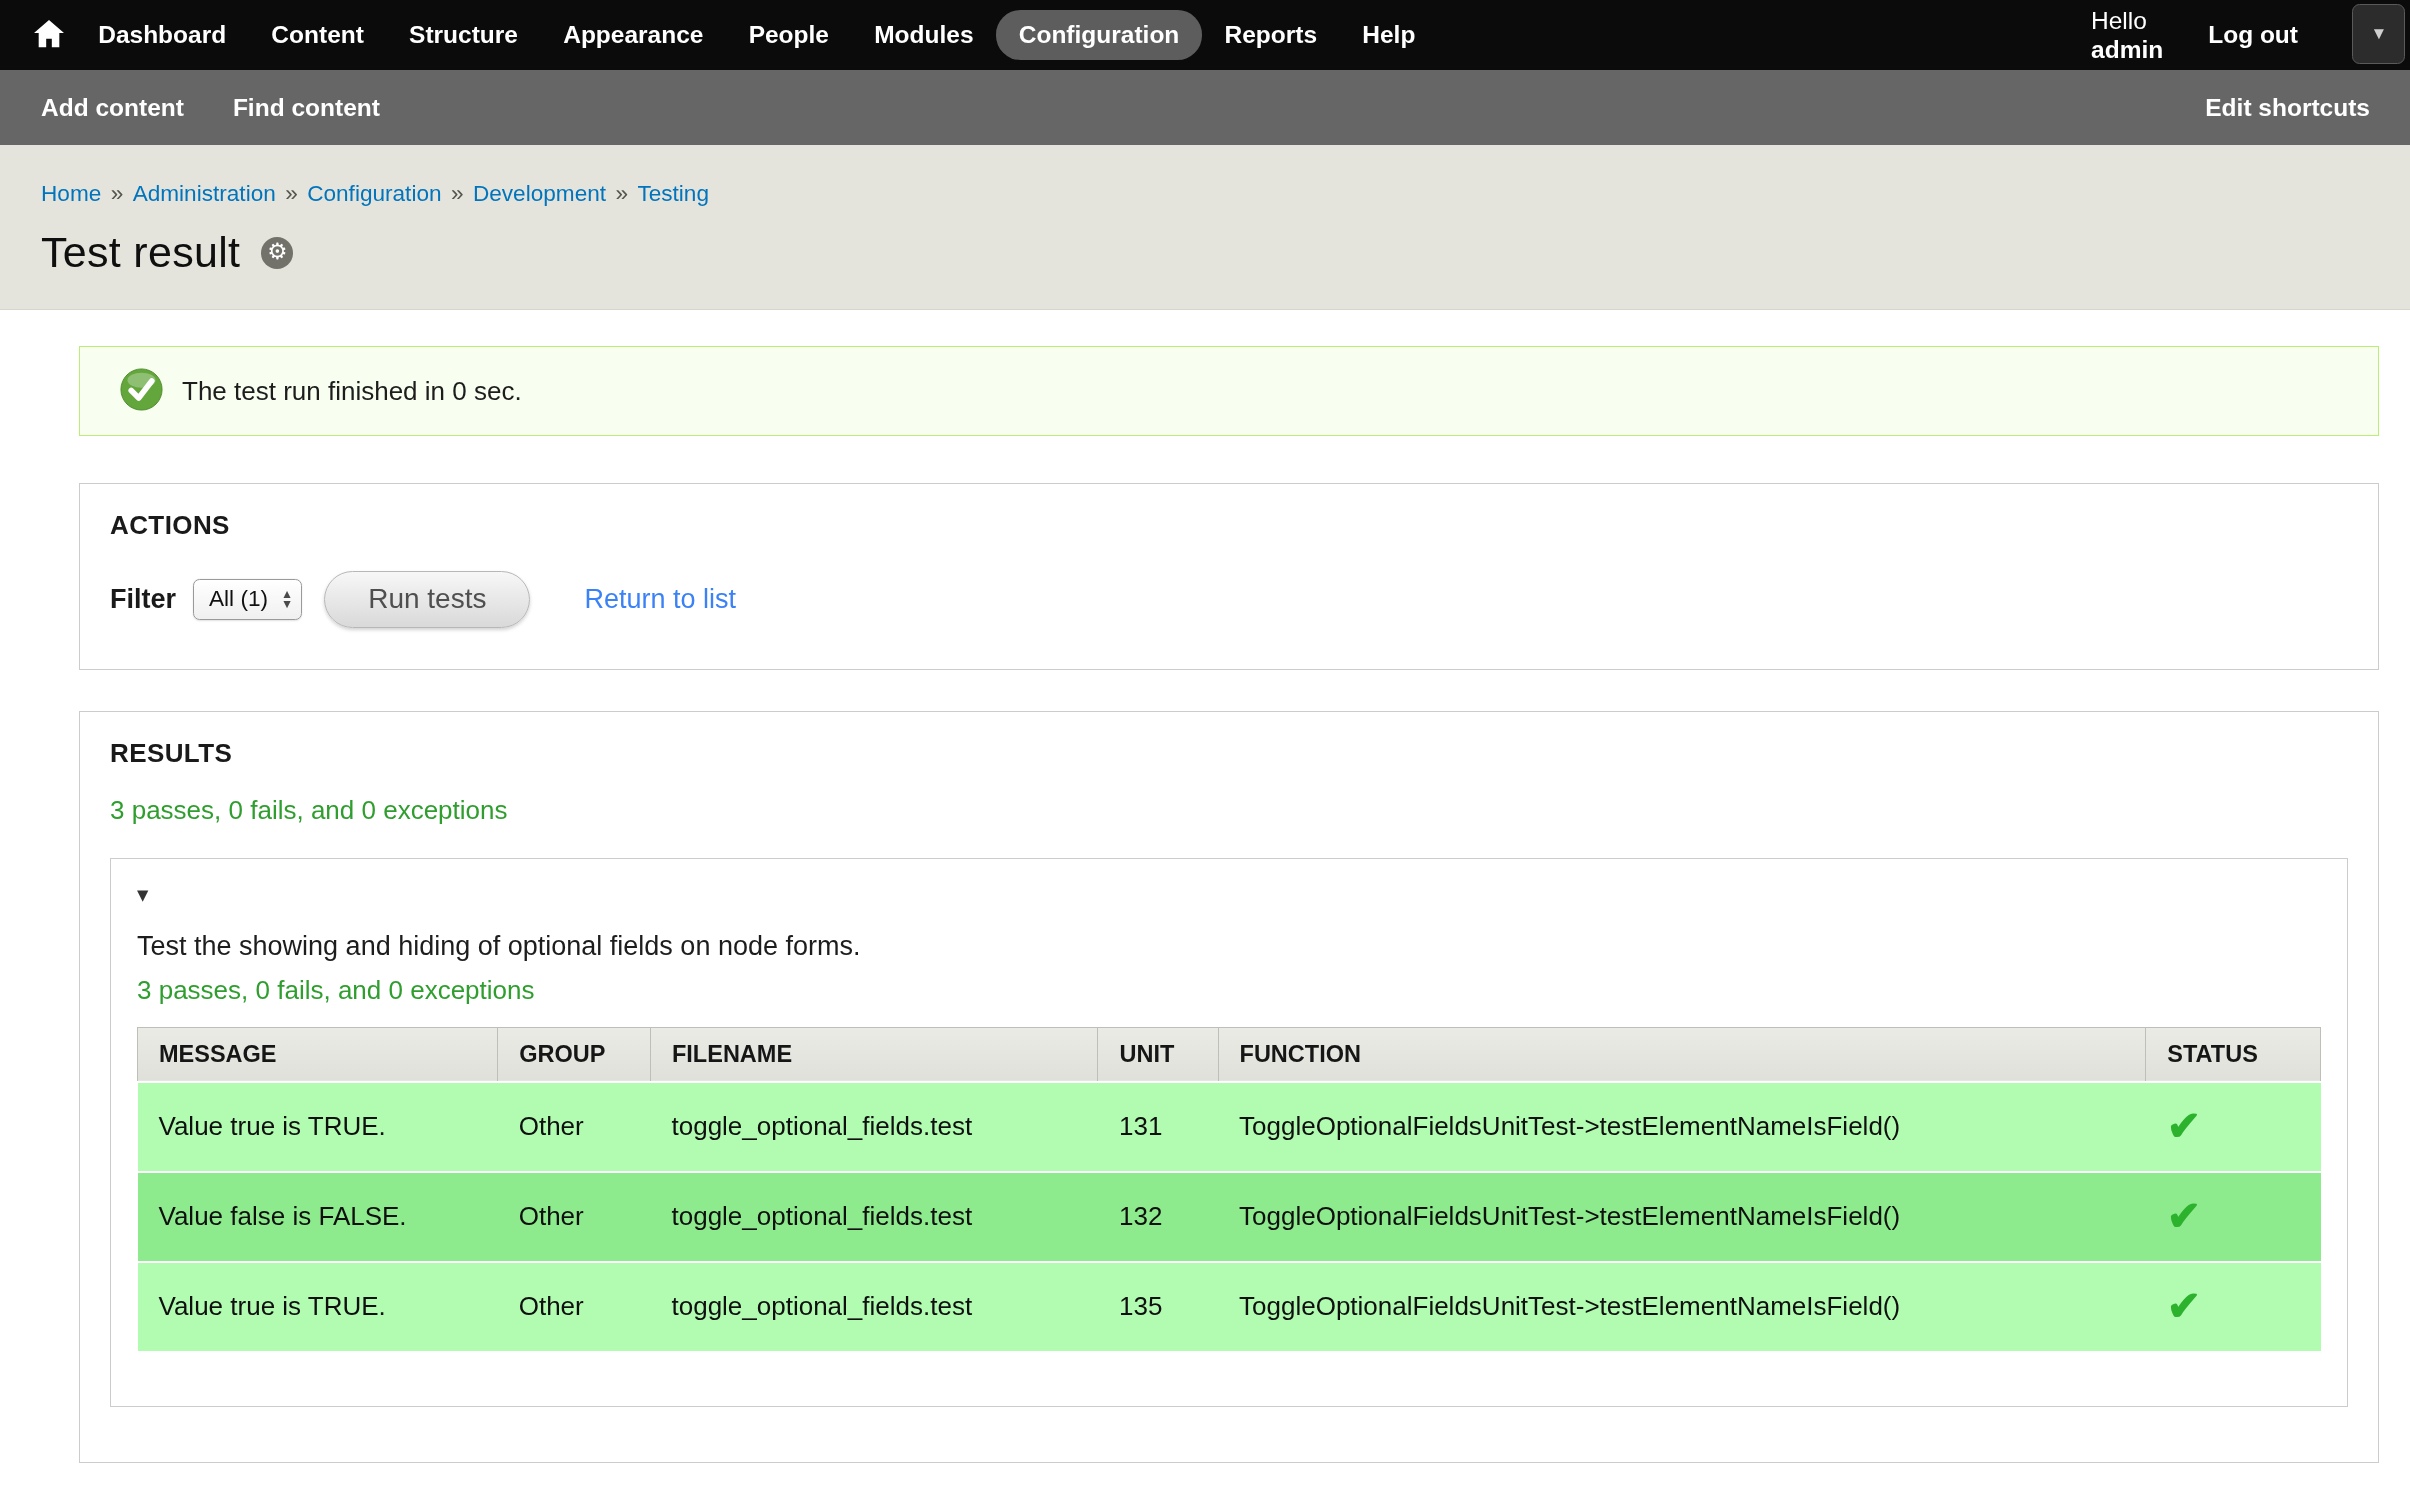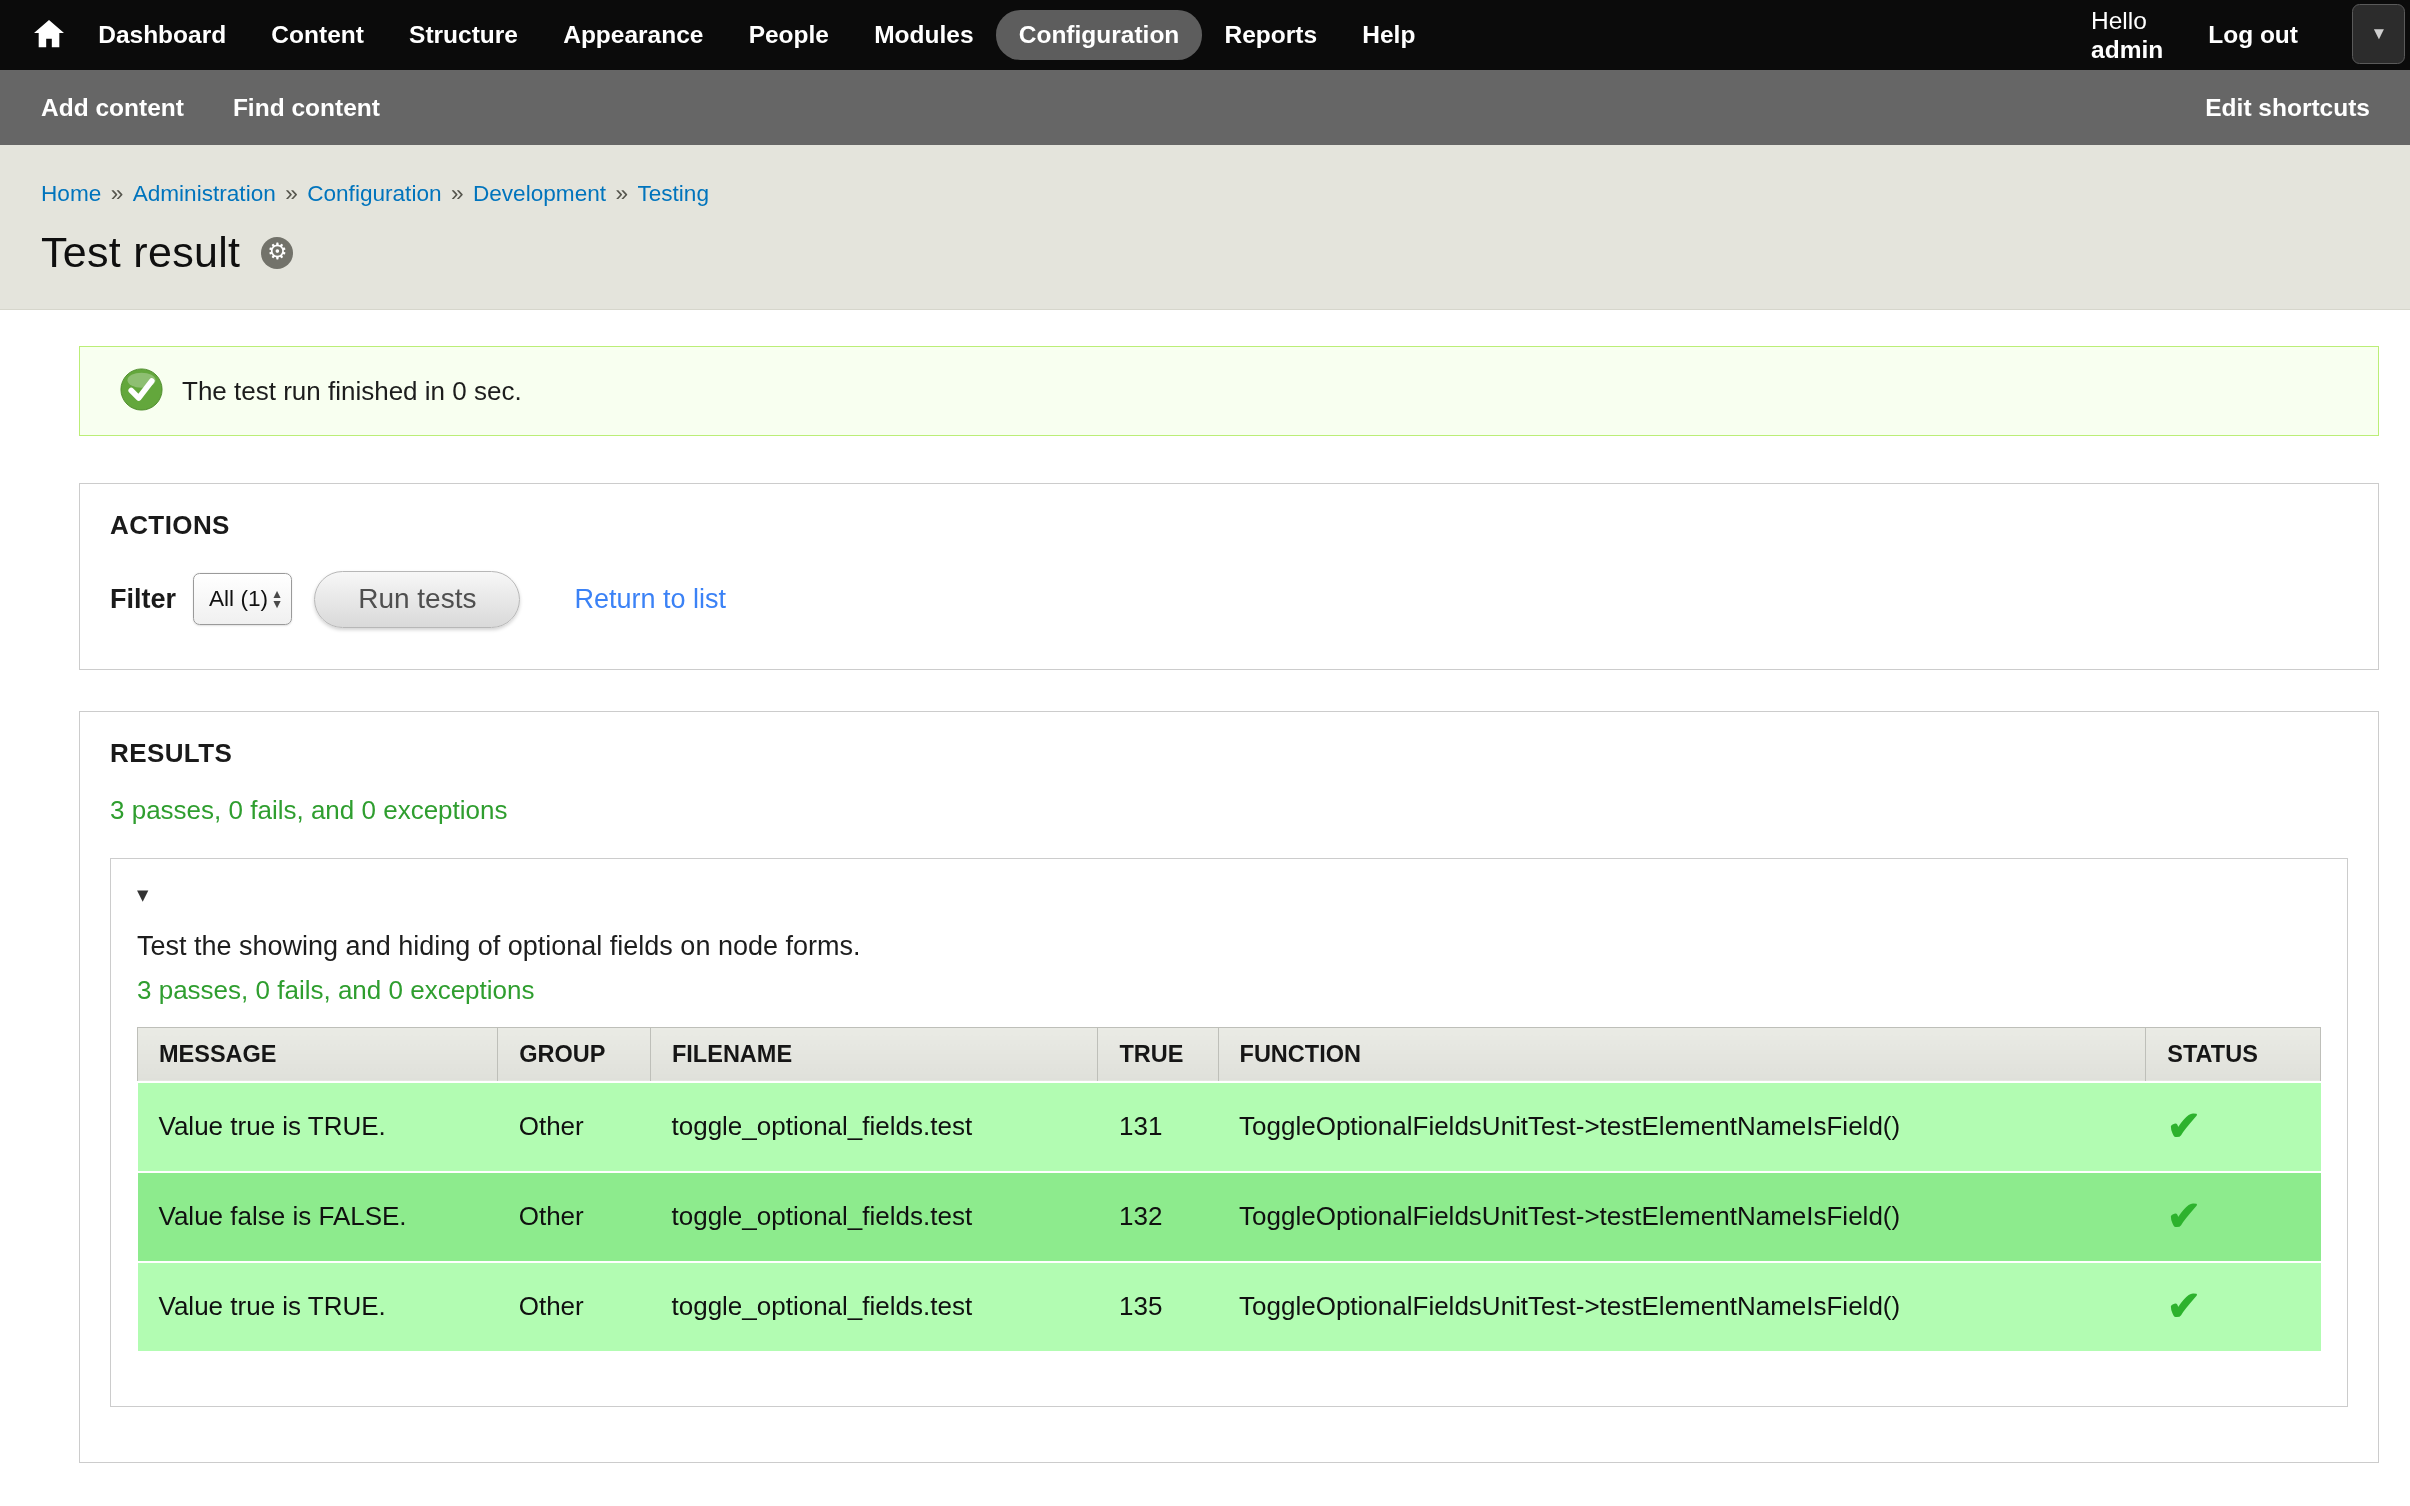--- a/index.html
+++ b/index.html
@@ -102,26 +102,26 @@
     background: #ffffff;
     padding: 26px 30px 41px 30px;
   }
   .panel-actions { margin-top: 47px; }
   .panel-results { margin-top: 41px; padding-bottom: 55px; }
   .panel-title { font-size: 26px; font-weight: bold; color: #1a1a1a; letter-spacing: 0.4px; }
 
   .filter-row { margin-top: 30px; display: flex; align-items: center; }
   .filter-label { font-size: 27px; font-weight: bold; margin-right: 17px; }
   .select-box {
-    display: flex; align-items: center; gap: 3px;
+    display: flex; align-items: center; gap: 13px;
     border: 0.9px solid #9a9a9a;
     border-radius: 6.6px;
     background: linear-gradient(#ffffff, #f0f0f0);
     padding: 4.7px 7.5px 4.7px 15px;
-    height: 52px;
+    height: 41px;
     cursor: pointer;
     box-shadow: 0 0.9px 1.9px rgba(0,0,0,0.12);
   }
   .select-value { font-size: 22.6px; color: #111; }
   .select-arrows { display: flex; flex-direction: column; align-items: center; color: #4a4a4a; font-size: 12.2px; line-height: 0.85; }
   .run-btn {
     margin-left: 22.6px;
     font-family: "Liberation Sans", sans-serif;
     font-size: 28px;
     color: #4f4f4f;
@@ -272,21 +272,21 @@
             <col style="width:20.5%">
           <col style="width:5.5%">
             <col style="width:42.5%">
             <col style="width:8%">
         </colgroup>
         <thead>
           <tr>
             <th>MESSAGE</th>
             <th>GROUP</th>
             <th>FILENAME</th>
-            <th>TRUE</th>
+            <th>UNIT</th>
             <th>FUNCTION</th>
             <th>STATUS</th>
           </tr>
         </thead>
         <tbody>
           <tr class="row-pass-light">
             <td>Value true is TRUE.</td>
             <td>Other</td>
             <td>toggle_optional_fields.test</td>
             <td>131</td>

